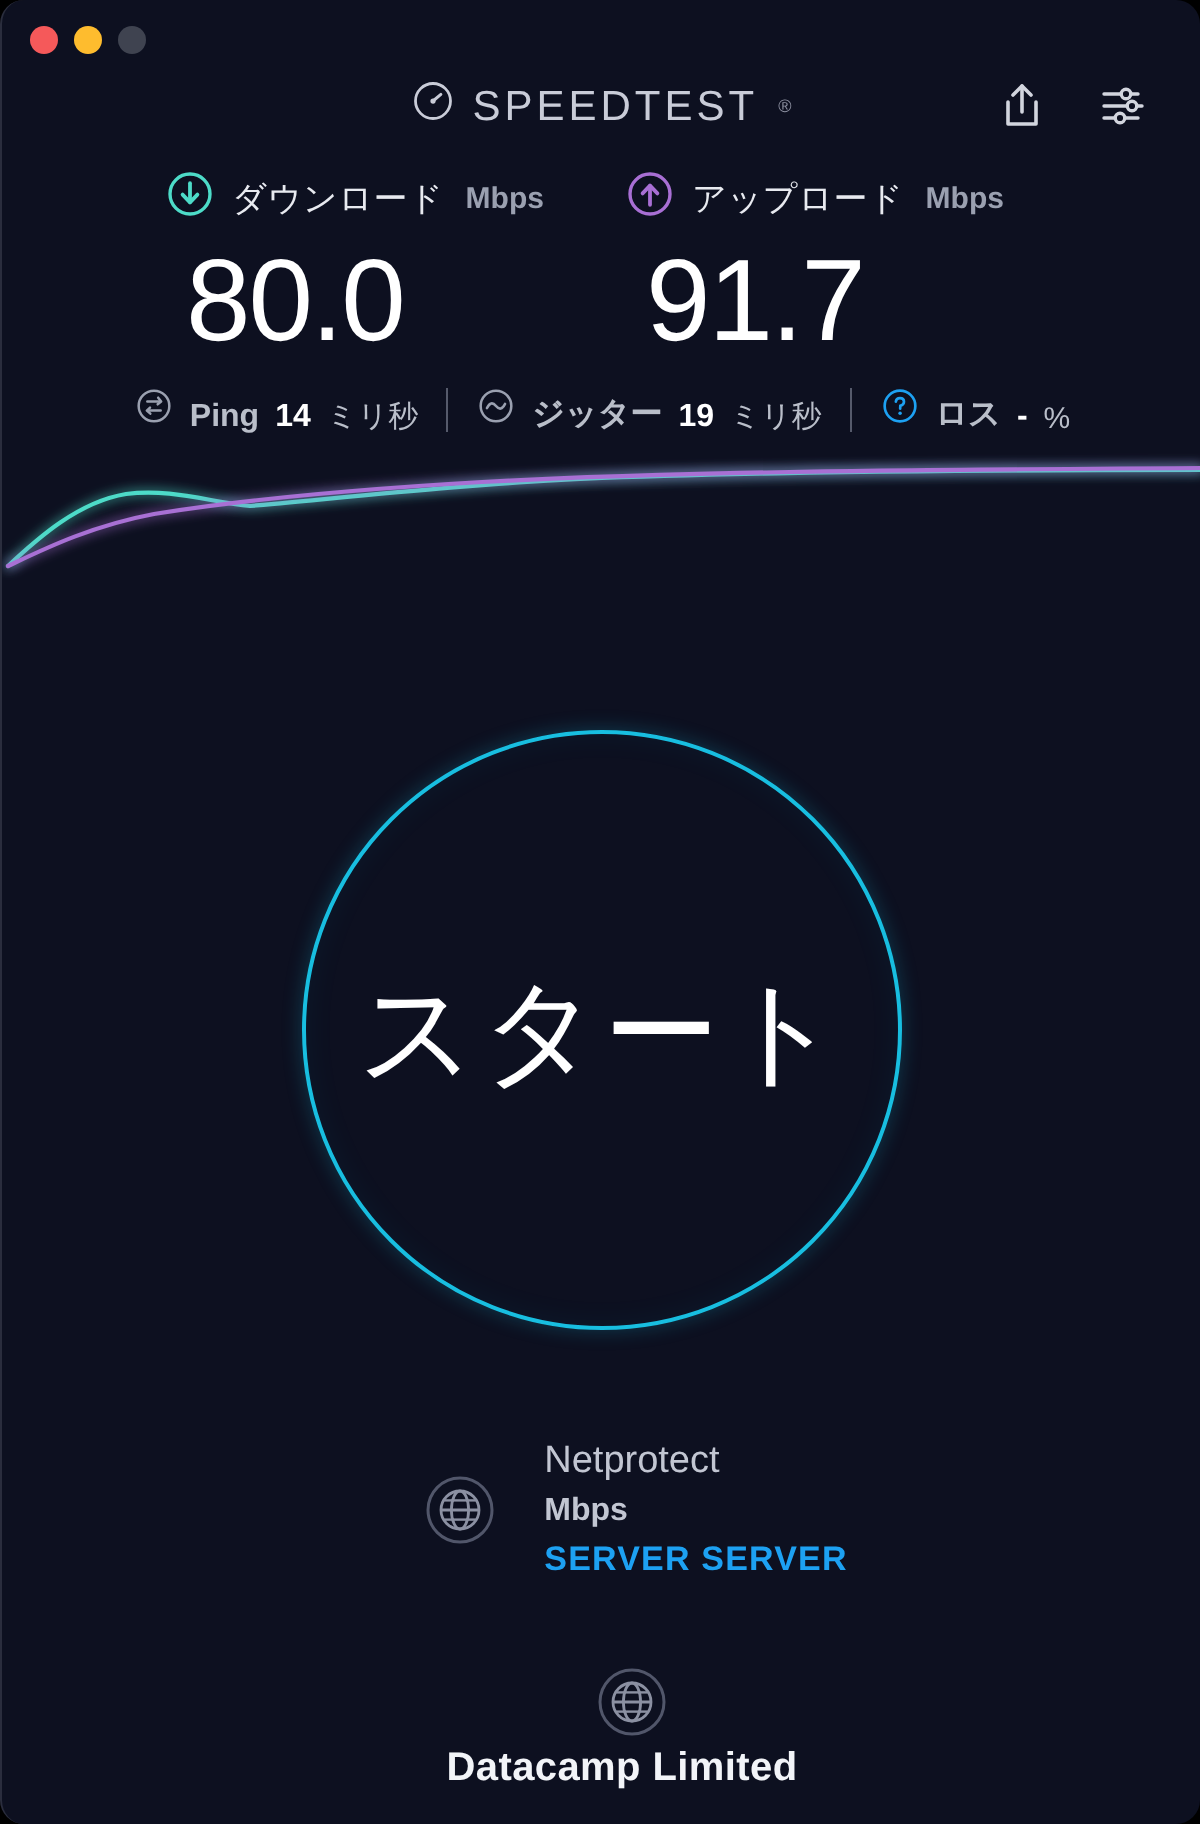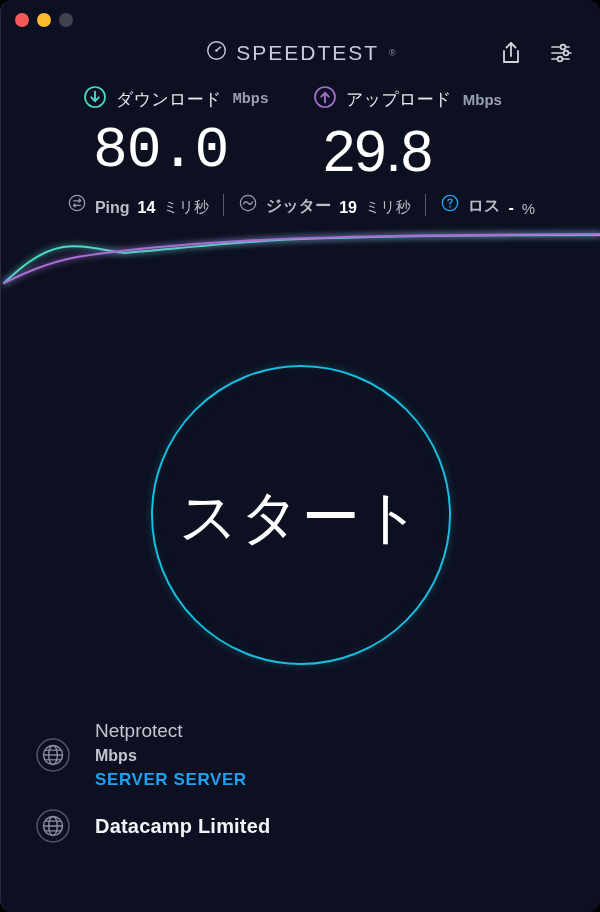--- a/index.html
+++ b/index.html
@@ -85,21 +85,21 @@
   .results {
     position: absolute;
     left: 0; top: 84px;
     width: 600px;
     height: 145px;
   }
   .metric {
     position: absolute;
     top: 0;
   }
-  .metric.download { left: 82px; font-family: Liberation Mono, monospace; }
+  .metric.download { left: 82px; }
   .metric.upload   { left: 312px; }
 
   .metric-head {
     display: flex;
     align-items: center;
     gap: 9px;
     height: 30px;
   }
   .metric-label {
     font-size: 17px;
@@ -199,23 +199,24 @@
     margin-top: 4px;
   }
 
   
   .footer-row {
     position: absolute;
     left: 0;
     width: 600px;
     display: flex;
     align-items: center;
+    justify-content: center;
   }
   .row-server { top: 706px; height: 98px; }
-  .row-isp    { top: 790px; height: 72px; }
+  .row-isp    { top: 826px; height: 72px; flex-direction: column; }
 
   .globe-wrap {
     width: 44px; height: 44px;
     margin-left: 30px;
     flex: 0 0 auto;
     display: flex;
     align-items: center;
     justify-content: center;
   }
   .row-texts {
@@ -318,21 +319,21 @@
         <span>
           <svg width="24" height="24" viewBox="0 0 24 24">
             <circle cx="12" cy="12" r="10" fill="none" stroke="#a86fd4" stroke-width="1.7"></circle>
             <path d="M12 17.4 L12 8" stroke="#a86fd4" stroke-width="1.9" stroke-linecap="round"></path>
             <path d="M8.3 11.7 L12 7.8 L15.7 11.7" fill="none" stroke="#a86fd4" stroke-width="1.9" stroke-linecap="round" stroke-linejoin="round"></path>
           </svg>
         </span>
         <span class="metric-label">アップロード</span>
         <span class="metric-unit">Mbps</span>
       </div>
-      <div class="metric-value">29.8</div>
+      <div class="metric-value">91.7</div>
     </div>
   </div>
 
   <div class="substats">
 
     <div class="substat">
       <span>
         <svg width="20" height="20" viewBox="0 0 24 24">
           <circle cx="12" cy="12" r="9.2" fill="none" stroke="#9aa0b0" stroke-width="1.5"></circle>
           <path d="M8 9.3 H15.5" stroke="#9aa0b0" stroke-width="1.5" stroke-linecap="round"></path>

